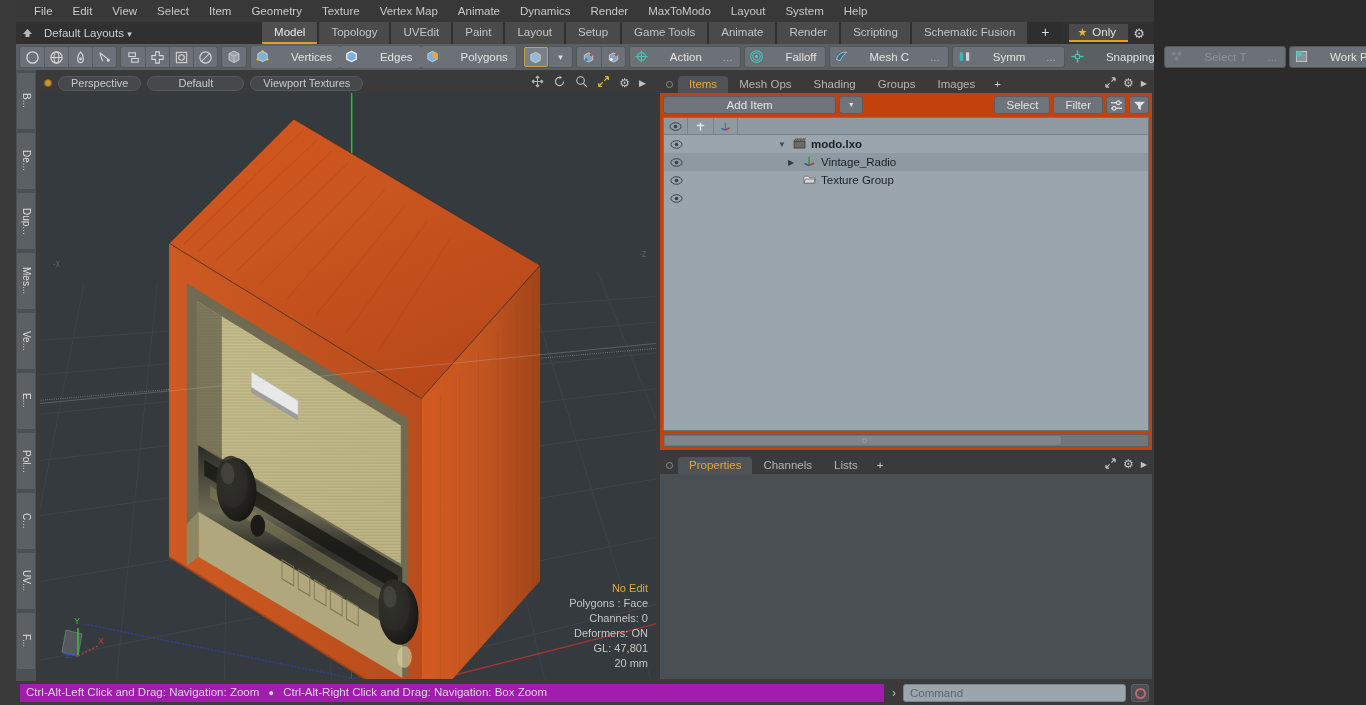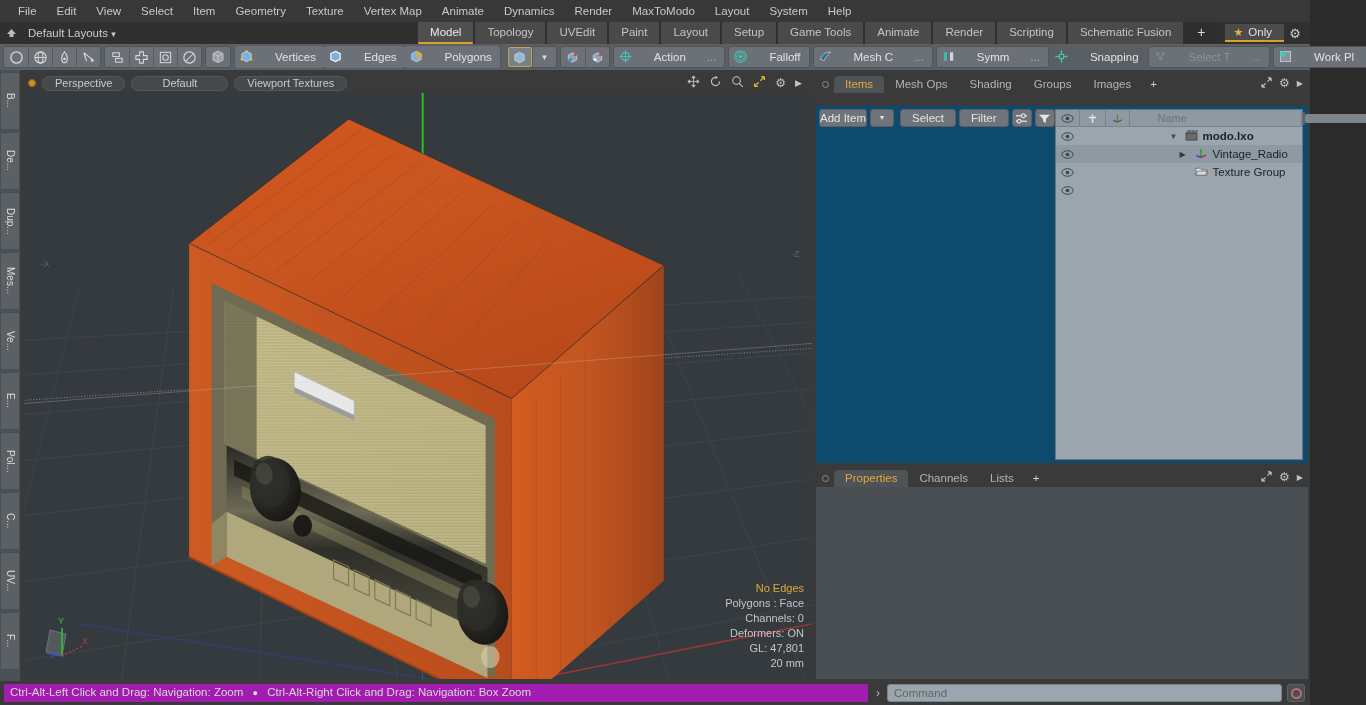--- a/index.html
+++ b/index.html
@@ -3,21 +3,21 @@
 <meta charset="utf-8">
 <style>
   * { box-sizing: border-box; margin:0; padding:0; }
   html,body{ background:#2b2b2b; }
   body {
     width:1366px; height:705px; overflow:hidden;
     font-family:"Liberation Sans", sans-serif;
     font-size:11.5px; color:#c8c8c8;
     -webkit-font-smoothing:antialiased;
   }
-  .app { width:1310px; height:705px; display:flex; flex-direction:column; background:#3a3a3a; }
+  .app { width:1154px; height:705px; display:flex; flex-direction:column; background:#3a3a3a;padding-left:16px; }
 
   
   .menubar { height:22px; background:#383838; display:flex; align-items:center; padding-left:8px; flex:0 0 22px; }
   .menubar .mi { padding:0 10px; height:22px; line-height:22px; color:#c9c9c9; font-size:11.5px; cursor:default; }
 
   
   .layoutrow { height:22px; background:#303030; display:flex; align-items:center; flex:0 0 22px; position:relative; }
   .layoutrow .homeicon { width:22px; height:22px; display:flex; align-items:center; justify-content:center; color:#b9b9b9; font-size:12px; }
   .layoutrow .layoutname { padding:0 10px 0 6px; color:#cccccc; font-size:11.5px; height:22px; line-height:22px; }
   .layouttabs { display:flex; margin-left:auto; margin-right:0; height:22px; }
@@ -68,21 +68,21 @@
 
   
   .rightpanel { width:496px; flex:0 0 496px; display:flex; flex-direction:column; background:#3a3a3a; padding:3px 2px 2px 2px; }
   .panelhdr { height:20px; background:#3a3a3a; display:flex; align-items:flex-end; gap:0; flex:0 0 20px; padding-left:4px;}
   .pdot { width:7px; height:7px; border-radius:50%; border:1px solid #8c8c8c; margin:0 5px 5px 2px; }
   .ptab { background:transparent; color:#b4b4b4; font-size:11.5px; padding:2px 11px 3px; border-radius:4px 4px 0 0; }
   .ptab.active { background:#4e5357; color:#e7a63a; }
   .ptab.plus { color:#d0d0d0; padding:2px 8px 3px; }
   .phdricons { margin-left:auto; display:flex; gap:7px; align-items:center; padding:0 5px 3px 0; color:#c2c2c2; font-size:11px; }
 
-  .itemspanel { background:#0c4a6e; flex:0 0 auto; display:flex; height:357px; padding:3px;margin-top:13px; }
+  .itemspanel { background:#c2410c; flex:0 0 auto; display:flex; flex-direction:column; height:357px; padding:3px; }
   .additem { display:flex; height:18px; margin-bottom:3px; align-items:center; gap:3px;}
   .additem .btn { background:#6e7479; border:1px solid #595e62; border-radius:3px; color:#e4e4e4;
                   height:18px; line-height:16px; font-size:11.5px; text-align:center; }
   .additem .wide { flex:1 1 auto; }
   .additem .drop { width:24px; display:flex; align-items:center; justify-content:center; font-size:8px; }
   .additem .small { padding:0 11px; }
   .additem .icobtn { width:20px; display:flex; align-items:center; justify-content:center; }
 
   .tree { flex:1 1 auto; background:#9aa5ad; border:1px solid #6c757c; display:flex; flex-direction:column; min-height:0; }
   .treehdr { display:flex; height:17px; background:#8e99a1; border-bottom:1px solid #77828a; align-items:center; color:#4a5158; font-size:11px;}
@@ -610,21 +610,21 @@
             <line x1="26" y1="44" x2="46" y2="34" stroke="#c23a3a" stroke-width="1.4" stroke-dasharray="2 2"></line>
             <line x1="26" y1="44" x2="11" y2="41" stroke="#3a52c2" stroke-width="1.4"></line>
             <text x="22" y="12" fill="#2ec42e" font-family="Liberation Sans, sans-serif" font-size="9">Y</text>
             <text x="46" y="32" fill="#c23a3a" font-family="Liberation Sans, sans-serif" font-size="9">X</text>
             <text x="14" y="46" fill="#3a52c2" font-family="Liberation Sans, sans-serif" font-size="8">Z</text>
           </svg>
         </div>
 
         
         <div class="vpstats">
-          <div class="noitems">No Edges</div>
+          <div class="noitems">No Edit</div>
           <div>Polygons : Face</div>
           <div>Channels: 0</div>
           <div>Deformers: ON</div>
           <div>GL: 47,801</div>
           <div>20 mm</div>
         </div>
       </div>
     </div>
 
     <div class="rightpanel">
@@ -684,21 +684,20 @@
                   <path d="M6 1.5 V10.5 M2 5 H10" stroke="#e2e6e9" stroke-width="1.6"></path>
                 </svg>
             </div>
             <div class="th c3">
               <svg width="11" height="11" viewBox="0 0 12 12">
                   <line x1="6" y1="10" x2="6" y2="2" stroke="#2e9b2e" stroke-width="1.4"></line>
                   <line x1="6" y1="10" x2="10.5" y2="7.5" stroke="#b03a3a" stroke-width="1.4"></line>
                   <line x1="6" y1="10" x2="1.5" y2="8" stroke="#3a52b0" stroke-width="1.4"></line>
                 </svg>
             </div>
-            <div class="th cname">Name</div>
           </div>
 
           <div class="trow">
             <div class="tc c1">
               <svg width="13" height="9" viewBox="0 0 14 10">
                   <ellipse cx="7" cy="5" rx="6.2" ry="4.2" fill="none" stroke="#3c4349" stroke-width="1.1"></ellipse>
                   <circle cx="7" cy="5" r="2" fill="#3c4349"></circle>
                 </svg>
             </div>
             <div class="tc c2"></div>

